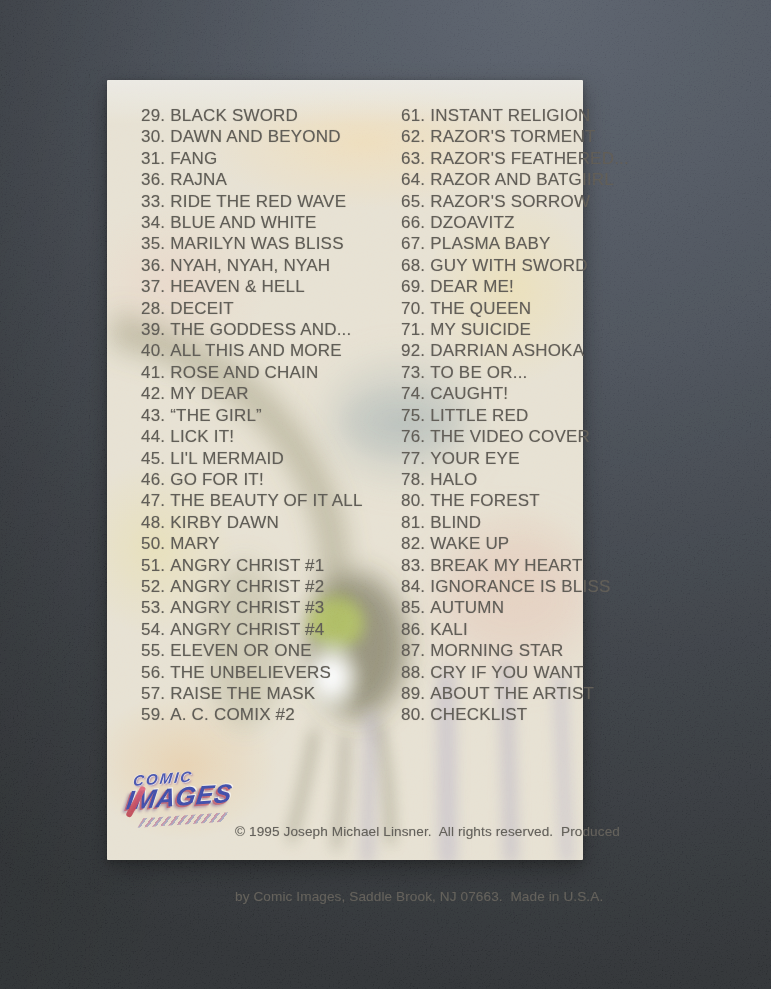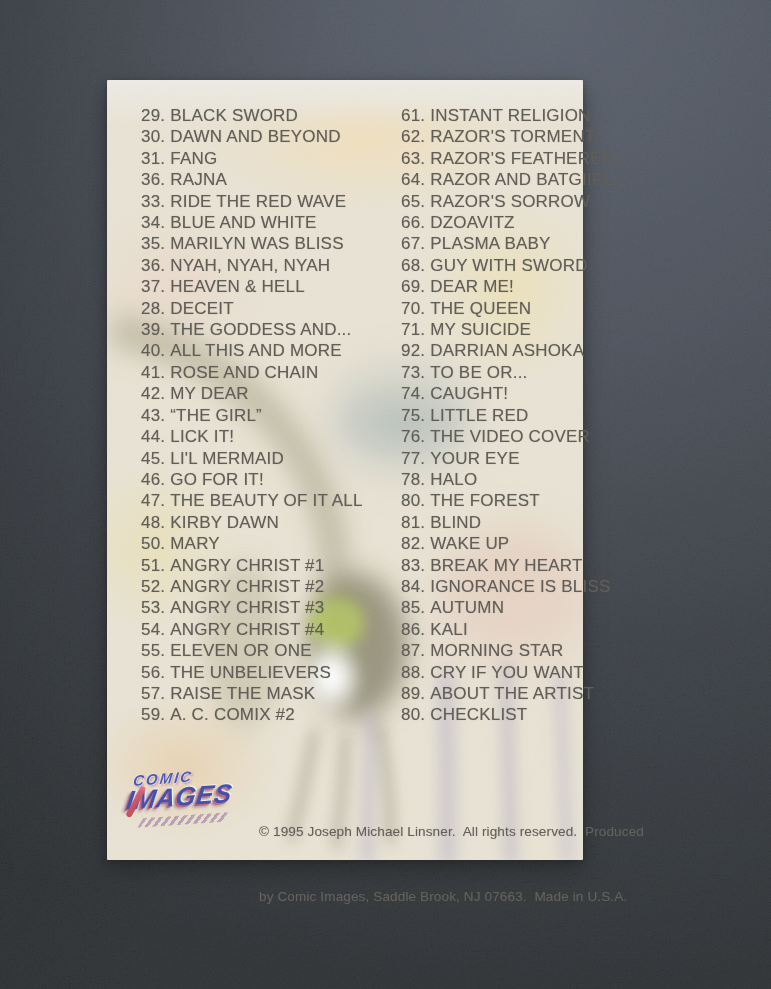--- a/index.html
+++ b/index.html
@@ -58,21 +58,20 @@
   .logo-streaks{
     position:absolute;left:12px;top:46px;width:86px;height:9px;
     background:repeating-linear-gradient(100deg, rgba(150,40,110,.55) 0 2px, rgba(46,61,164,.45) 2px 4px, transparent 4px 8px);
     transform:skewX(-35deg);opacity:.8;
   }
   .copyright{
     position:absolute;left:128px;top:7px;
     font-size:13.6px;line-height:21.8px;color:#534f48;
     white-space:pre;letter-spacing:.1px;
     text-shadow:0 0 1px rgba(83,79,72,.4);
-    margin-left:24px;
   }
   .grain{position:absolute;inset:0;opacity:.13;pointer-events:none;}
 </style>
 </head>
 <body>
 
 <div class="photo">
 
   <div class="card">
 

